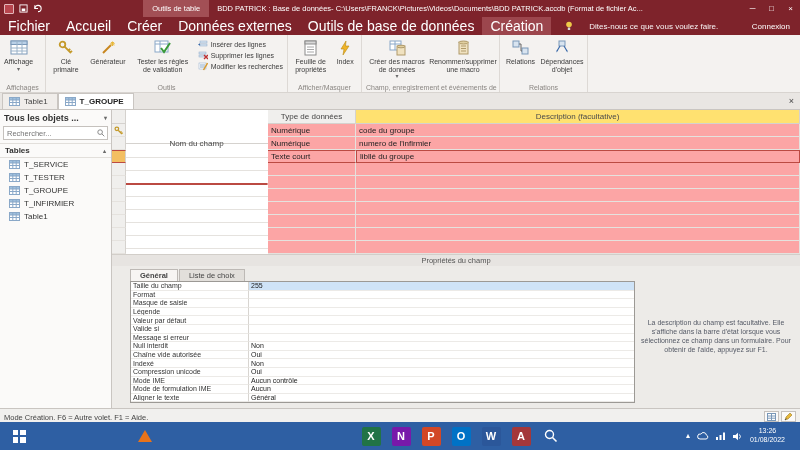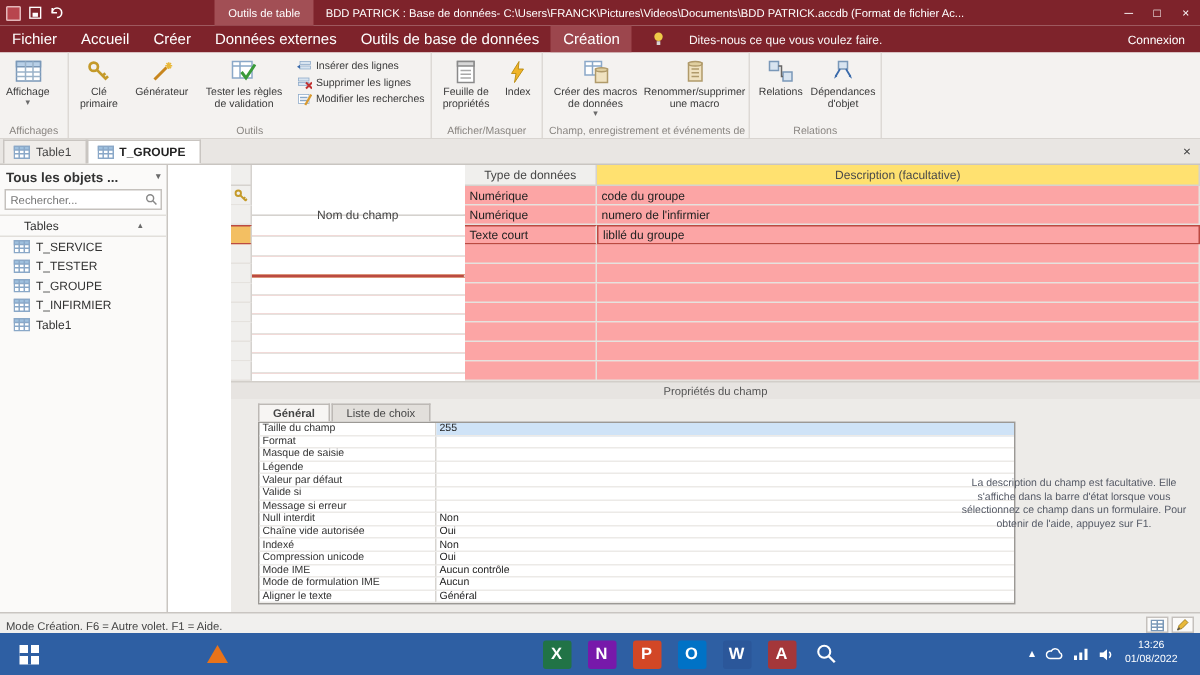--- a/index.html
+++ b/index.html
@@ -11,21 +11,21 @@
 .qat{display:flex;align-items:center;gap:5px;margin-left:4px;}
 .app-logo{width:10px;height:10px;background:#b8454e;border:1px solid #e3b7ba;border-radius:1px;display:inline-block;}
 .title-center{flex:1;display:flex;align-items:center;justify-content:center;min-width:0;height:100%;}
 .ctx-chip{background:#a24f55;height:100%;display:flex;align-items:center;padding:0 9px;font-size:7.5px;white-space:nowrap;}
 .title-text{font-size:7.5px;margin-left:8px;white-space:nowrap;overflow:hidden;text-overflow:ellipsis;max-width:430px;}
 .win-btns{display:flex;align-items:center;gap:0;margin-left:auto;}
 .win-btns span{width:19px;text-align:center;font-size:8px;line-height:17px;display:inline-block;}
 
 
 .tabrow{height:18px;background:#7e232b;display:flex;align-items:stretch;color:#fff;flex:0 0 auto;}
-.tab{padding:0 8px;font-size:10px;display:flex;align-items:center;white-space:nowrap;text-align:right;}
+.tab{padding:0 8px;font-size:14px;display:flex;align-items:center;white-space:nowrap;text-align:right;}
 .tab.active{background:#9c464d;}
 .tellme{display:flex;align-items:center;gap:16px;margin-left:14px;opacity:.95;font-size:8px;white-space:nowrap;}
 .connexion{margin-left:auto;margin-right:10px;display:flex;align-items:center;font-size:8px;}
 
 
 .ribbon{height:58px;background:#f4f2f0;border-bottom:1px solid #d8d4d0;display:flex;flex:0 0 auto;}
 .rgroup{display:flex;flex-direction:column;border-right:1px solid #ddd9d5;padding:1px 2px 0 2px;flex:0 0 auto;}
 .rgroup-content{flex:1;display:flex;align-items:flex-start;}
 .rgroup-label{font-size:7px;color:#8a8682;text-align:center;padding:0 2px 1px 2px;white-space:nowrap;overflow:hidden;}
 .bigbtn{display:flex;flex-direction:column;align-items:center;text-align:center;font-size:7px;line-height:1.1;color:#3b3b3b;padding:2px 2px 0 2px;height:46px;}
@@ -35,26 +35,26 @@
 .smallbtn{display:flex;align-items:center;gap:3px;font-size:7px;color:#3b3b3b;white-space:nowrap;}
 .rfiller{flex:1;}
 
 
 .docbar{height:17px;background:#e9e6e3;display:flex;align-items:flex-end;border-bottom:1px solid #c9c5c1;flex:0 0 auto;padding-left:2px;}
 .doctab{display:flex;align-items:center;gap:4px;padding:2px 9px 2px 6px;font-size:8px;border:1px solid #c9c5c1;border-bottom:none;background:#f0edea;color:#444;height:16px;}
 .doctab.active{background:#fff;font-weight:bold;color:#222;}
 .doc-close{margin-left:auto;margin-right:6px;font-size:9px;color:#444;line-height:1;align-self:center;}
 
 
-.content{flex:1;display:flex;min-height:0;gap:42px;}
+.content{flex:1;display:flex;min-height:0;}
 .nav{width:112px;background:#fbfaf9;border-right:1px solid #c9c5c1;display:flex;flex-direction:column;flex:0 0 auto;}
 .nav-title{display:flex;justify-content:space-between;align-items:center;padding:3px 4px 2px 4px;font-size:9px;font-weight:bold;color:#333;}
 .nav-search{margin:1px 3px 3px 3px;border:1px solid #c5c1bd;background:#fff;display:flex;align-items:center;height:14px;padding-right:2px;}
 .nav-search input{border:none;outline:none;flex:1;font-size:7.5px;padding:0 3px;min-width:0;background:transparent;color:#555;}
-.nav-section{display:flex;justify-content:space-between;align-items:center;padding:2px 16px;font-size:8px;font-weight:normal;color:#333;border-top:1px solid #e2dfdb;border-bottom:1px solid #e2dfdb;}
+.nav-section{display:flex;justify-content:space-between;align-items:center;padding:2px 5px;font-size:8px;font-weight:bold;color:#333;border-top:1px solid #e2dfdb;border-bottom:1px solid #e2dfdb;}
 .nav-item{display:flex;align-items:center;gap:4px;padding:2px 4px 2px 9px;font-size:8px;color:#333;}
 
 .main{flex:1;display:flex;flex-direction:column;background:#edebe8;min-width:0;}
 
 
 .grid{background:#fff;flex:0 0 auto;}
 .grid-row,.grid-header{display:flex;}
 .grid-header{height:14px;}
 .gh{background:#f0efed;border-right:1px solid #d5d2ce;border-bottom:1px solid #d5d2ce;display:flex;align-items:center;justify-content:center;font-size:8px;color:#454545;}
 .gh.ghdesc{background:#ffe170;color:#4a4a4a;}

